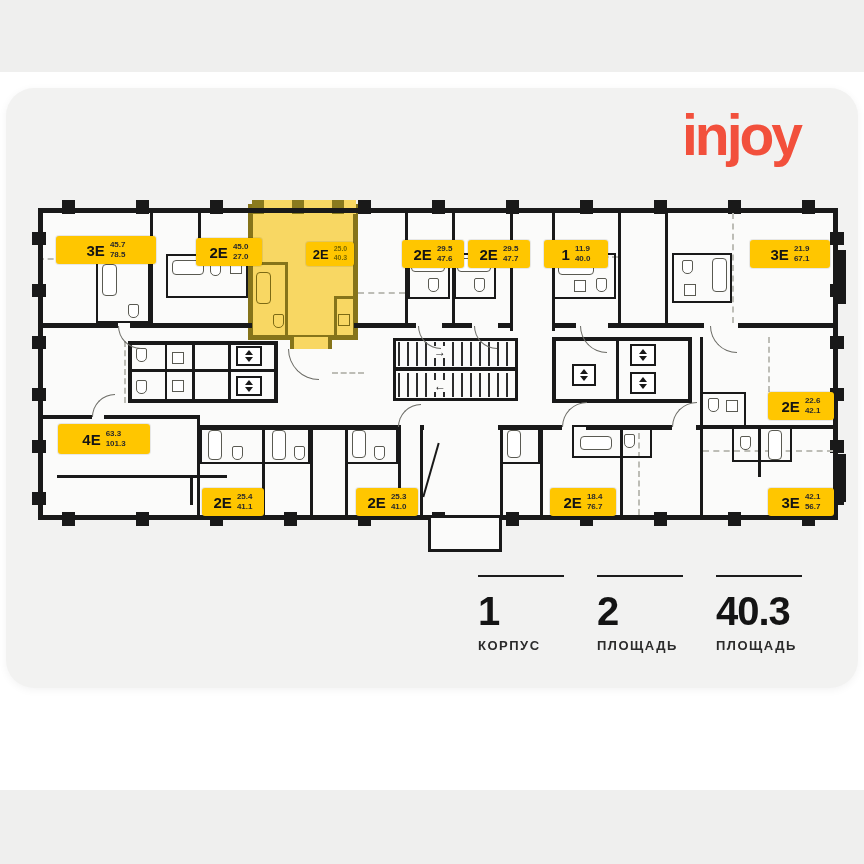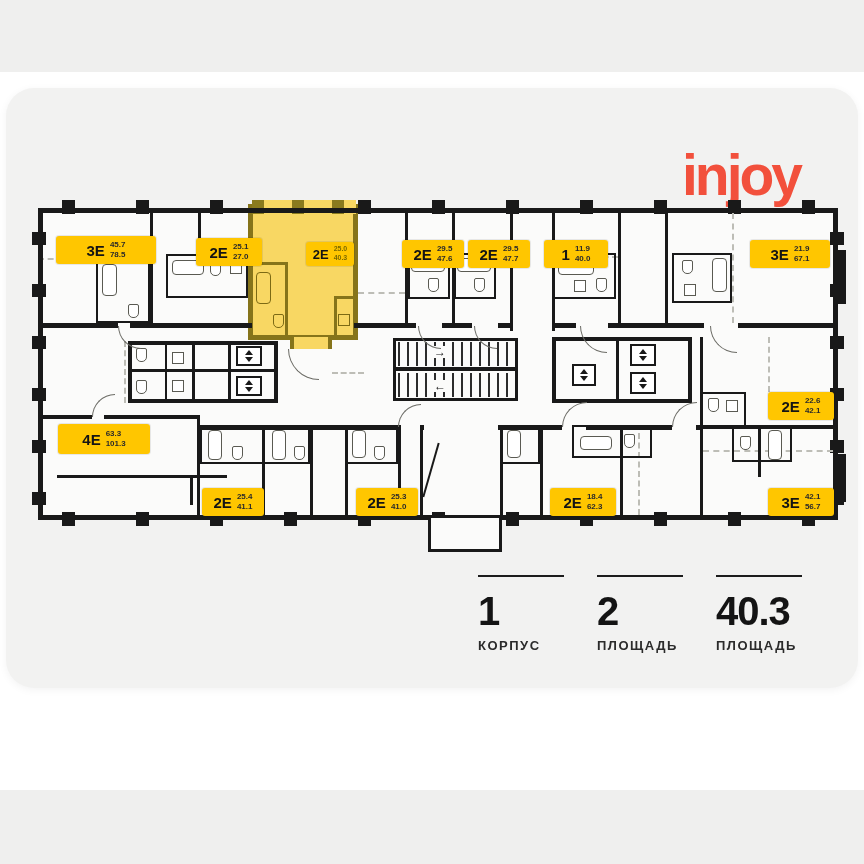--- a/index.html
+++ b/index.html
@@ -1,19 +1,19 @@
 <!DOCTYPE html>
 <html><head>
 <meta charset="utf-8">
 <style>
   html,body{margin:0;padding:0;background:#ffffff;font-family:"Liberation Sans",sans-serif;}
   #stage{position:relative;width:864px;height:864px;overflow:hidden;background:#ffffff;}
   .band{position:absolute;left:0;width:864px;background:#efefee;}
   .card{position:absolute;left:6px;top:88px;width:852px;height:600px;border-radius:28px;background:#f2f2f1;box-shadow:0 2px 8px rgba(0,0,0,.05);}
-  .injoy{position:absolute;top:102px;right:64px;font-size:57px;font-weight:800;letter-spacing:-3px;color:#f2503c;margin-top:40px;}
+  .injoy{position:absolute;top:102px;right:64px;font-size:57px;font-weight:800;letter-spacing:-3px;color:#f2503c;}
   
   #plan{position:absolute;left:32px;top:196px;width:812px;height:368px;}
   #plan .floor{position:absolute;left:6px;top:12px;width:800px;height:312px;background:#fbfbfa;}
   .w{position:absolute;background:#191919;z-index:3;}
   .box{position:absolute;border:2px solid #191919;z-index:3;box-sizing:border-box;}
   .boxh{position:absolute;border:4px solid #191919;z-index:3;box-sizing:border-box;}
   .dh{position:absolute;border-top:2px dashed #bdbdb6;z-index:2;}
   .dv{position:absolute;border-left:2px dashed #bdbdb6;z-index:2;}
   .pil{position:absolute;z-index:2;}
   .tub{position:absolute;border:1.5px solid #5a5a52;border-radius:4px;z-index:4;background:#fff;}
@@ -244,21 +244,21 @@
     <div class="badge b1">
       <span class="bcode">3Е</span>
       <span class="bareas">
           <span>45.7</span>
           <span>78.5</span>
         </span>
     </div>
     <div class="badge b2">
       <span class="bcode">2Е</span>
       <span class="bareas">
-          <span>25.1</span>
+          <span>45.0</span>
           <span>27.0</span>
         </span>
     </div>
     <div class="badge b3 sm hl">
       <span class="bcode">2Е</span>
       <span class="bareas">
           <span>25.0</span>
           <span>40.3</span>
         </span>
     </div>
@@ -308,21 +308,21 @@
       <span class="bcode">2Е</span>
       <span class="bareas">
           <span>25.3</span>
           <span>41.0</span>
         </span>
     </div>
     <div class="badge b11">
       <span class="bcode">2Е</span>
       <span class="bareas">
           <span>18.4</span>
-          <span>62.3</span>
+          <span>76.7</span>
         </span>
     </div>
     <div class="badge b12">
       <span class="bcode">3Е</span>
       <span class="bareas">
           <span>42.1</span>
           <span>56.7</span>
         </span>
     </div>
     <div class="badge b13">

